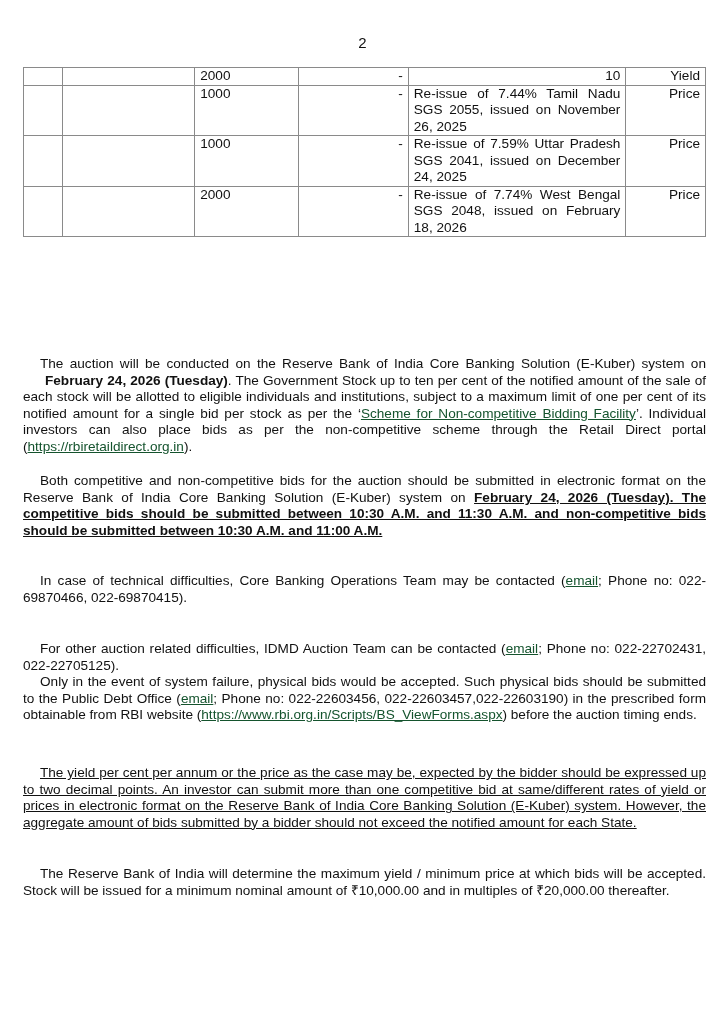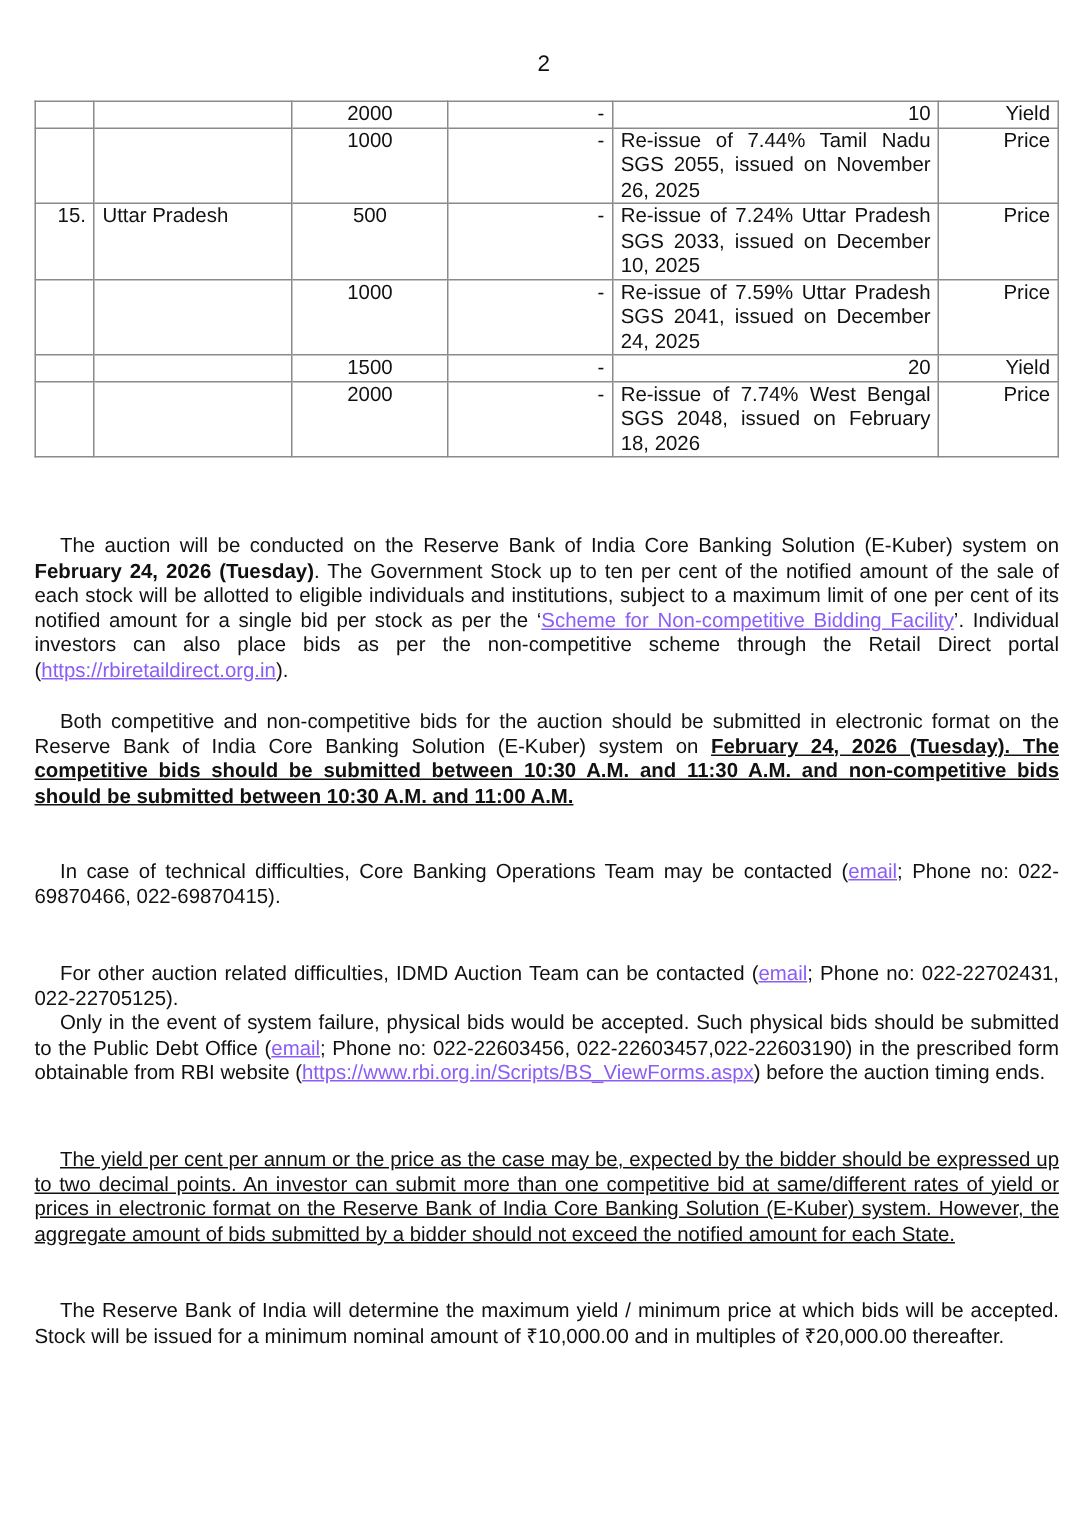--- a/index.html
+++ b/index.html
@@ -5,34 +5,34 @@
   html, body { margin: 0; padding: 0; background: #ffffff; }
   body { width: 725px; height: 1024px; position: relative; overflow: hidden;
          font-family: "Liberation Sans", sans-serif; color: #111111; }
   .page-num { position: absolute; top: 34px; left: 0; width: 725px; text-align: center;
               font-size: 15px; }
   table.auction { position: absolute; top: 67px; left: 23px; width: 683px;
                   border-collapse: collapse; font-size: 13.6px; line-height: 16.5px; }
   table.auction td { border: 1.3px solid #8a8a8a; padding: 0 5px 0 5px; vertical-align: top; }
   td.c-sn { width: 28px; text-align: right; padding-right: 7px; }
   td.c-state { width: 120px; }
-  td.c-amt { width: 92px; text-align: center; }
+  td.c-amt { width: 92px; text-align: left; }
   td.c-dash { width: 98px; text-align: right; padding-right: 6px; }
   td.c-tenor { width: 205px; text-align: justify; text-align-last: left; }
   td.c-tenor.num { text-align: center; text-align-last: right; }
   td.c-type { width: 68px; text-align: right; padding-right: 8px; }
   tr.total td { font-weight: bold; }
   tr.total td.c-state { text-align: center; }
 
   .body-text { position: absolute; left: 23px; width: 683px; font-size: 13.6px; line-height: 16.6px;
                text-align: justify; }
   .body-text p { margin: 0; text-indent: 17px; }
-  a.lnk { color: #8b5cf6; text-decoration: underline; }
+  a.lnk { color: #14532d; text-decoration: underline; }
   .ul-b { font-weight: bold; text-decoration: underline; margin-top: 27px; }
-  .b { font-weight: bold; }
+  .b { font-weight: bold; margin-left: 22px; }
 </style>
 </head>
 <body>
 
 <div class="page-num">2</div>
 
 <table class="auction">
   <tbody>
     <tr>
       <td class="c-sn"></td>
@@ -44,42 +44,26 @@
     </tr>
     <tr>
       <td class="c-sn"></td>
       <td class="c-state"></td>
       <td class="c-amt">1000</td>
       <td class="c-dash">-</td>
       <td class="c-tenor">Re-issue of 7.44% Tamil Nadu SGS 2055, issued on November 26, 2025</td>
       <td class="c-type">Price</td>
     </tr>
     <tr>
-      <td class="c-sn">15.</td>
-      <td class="c-state">Uttar Pradesh</td>
-      <td class="c-amt">500</td>
-      <td class="c-dash">-</td>
-      <td class="c-tenor">Re-issue of 7.24% Uttar Pradesh SGS 2033, issued on December 10, 2025</td>
-      <td class="c-type">Price</td>
-    </tr>
-    <tr>
       <td class="c-sn"></td>
       <td class="c-state"></td>
       <td class="c-amt">1000</td>
       <td class="c-dash">-</td>
       <td class="c-tenor">Re-issue of 7.59% Uttar Pradesh SGS 2041, issued on December 24, 2025</td>
       <td class="c-type">Price</td>
-    </tr>
-    <tr>
-      <td class="c-sn"></td>
-      <td class="c-state"></td>
-      <td class="c-amt">1500</td>
-      <td class="c-dash">-</td>
-      <td class="c-tenor num">20</td>
-      <td class="c-type">Yield</td>
     </tr>
     <tr>
       <td class="c-sn"></td>
       <td class="c-state"></td>
       <td class="c-amt">2000</td>
       <td class="c-dash">-</td>
       <td class="c-tenor">Re-issue of 7.74% West Bengal SGS 2048, issued on February 18, 2026</td>
       <td class="c-type">Price</td>
     </tr>
   </tbody>

